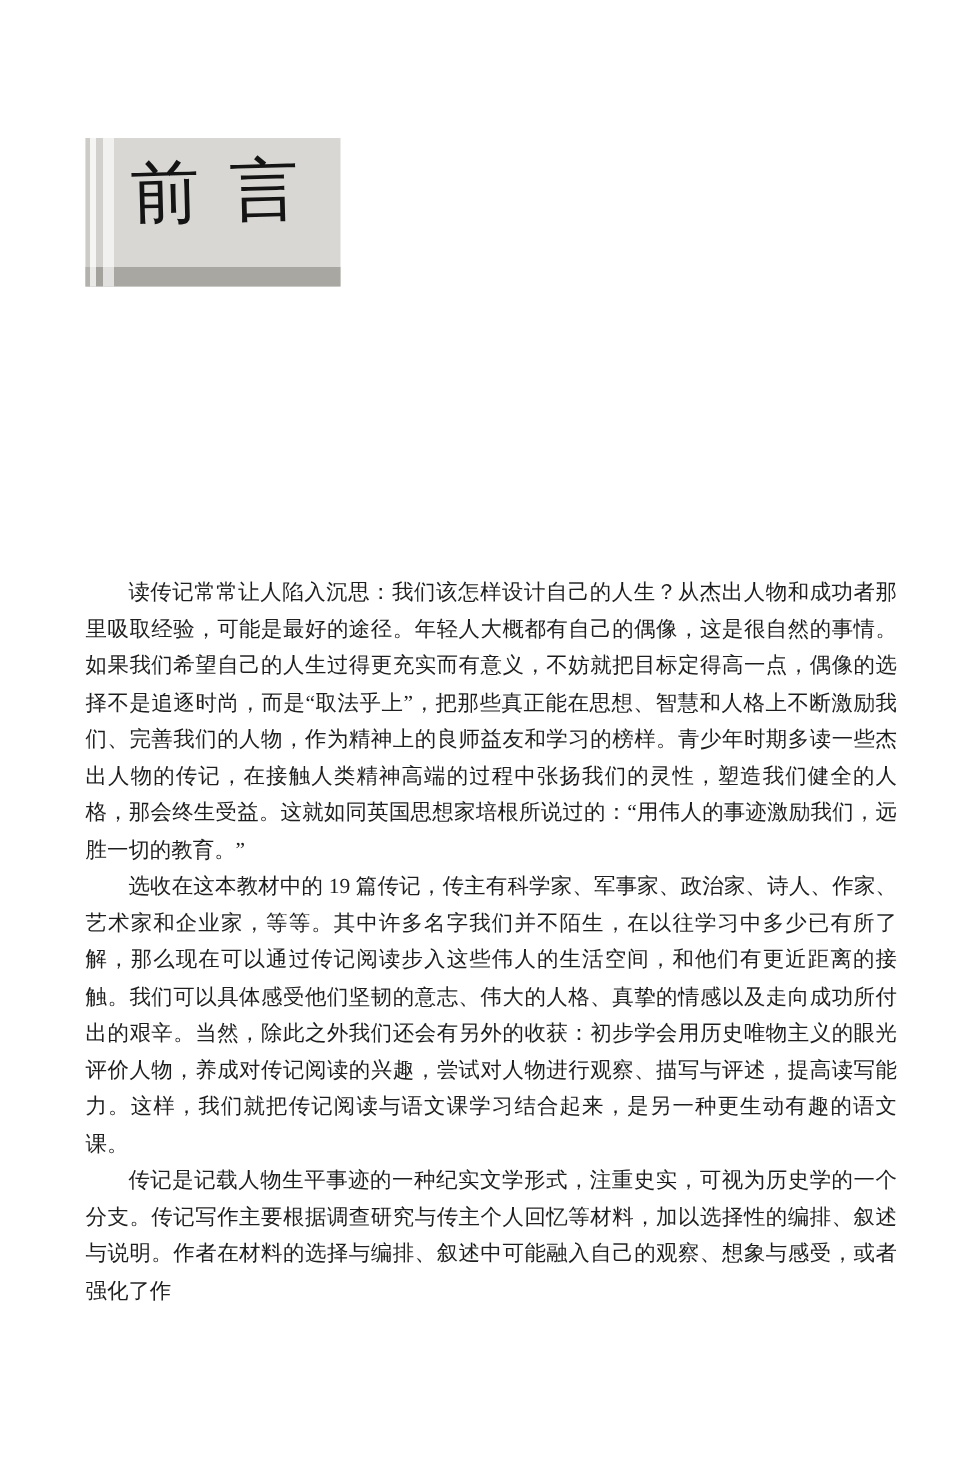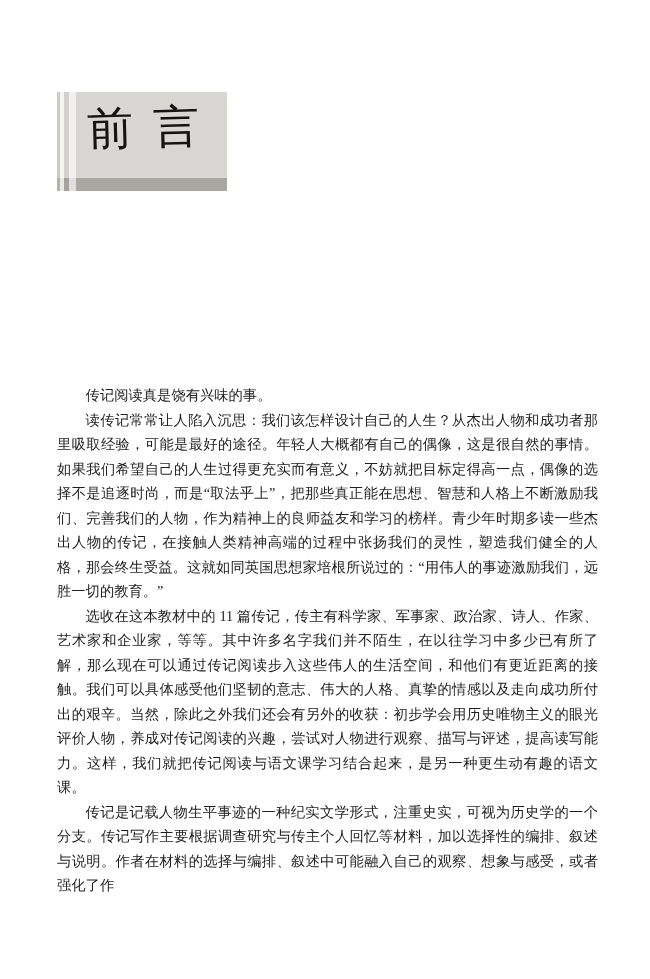--- a/index.html
+++ b/index.html
@@ -64,17 +64,16 @@
 </head>
 <body>
 
 <div class="banner">
   <span class="banner-title">前言</span>
   <div class="banner-bar"></div>
   <div class="banner-stripes"></div>
 </div>
 
 <div class="body-text">
-  <p>传记阅读真是饶有兴味的事。</p>
   <p>读传记常常让人陷入沉思：我们该怎样设计自己的人生？从杰出人物和成功者那里吸取经验，可能是最好的途径。年轻人大概都有自己的偶像，这是很自然的事情。如果我们希望自己的人生过得更充实而有意义，不妨就把目标定得高一点，偶像的选择不是追逐时尚，而是“取法乎上”，把那些真正能在思想、智慧和人格上不断激励我们、完善我们的人物，作为精神上的良师益友和学习的榜样。青少年时期多读一些杰出人物的传记，在接触人类精神高端的过程中张扬我们的灵性，塑造我们健全的人格，那会终生受益。这就如同英国思想家培根所说过的：“用伟人的事迹激励我们，远胜一切的教育。”</p>
-  <p>选收在这本教材中的 11 篇传记，传主有科学家、军事家、政治家、诗人、作家、艺术家和企业家，等等。其中许多名字我们并不陌生，在以往学习中多少已有所了解，那么现在可以通过传记阅读步入这些伟人的生活空间，和他们有更近距离的接触。我们可以具体感受他们坚韧的意志、伟大的人格、真挚的情感以及走向成功所付出的艰辛。当然，除此之外我们还会有另外的收获：初步学会用历史唯物主义的眼光评价人物，养成对传记阅读的兴趣，尝试对人物进行观察、描写与评述，提高读写能力。这样，我们就把传记阅读与语文课学习结合起来，是另一种更生动有趣的语文课。</p>
+  <p>选收在这本教材中的 19 篇传记，传主有科学家、军事家、政治家、诗人、作家、艺术家和企业家，等等。其中许多名字我们并不陌生，在以往学习中多少已有所了解，那么现在可以通过传记阅读步入这些伟人的生活空间，和他们有更近距离的接触。我们可以具体感受他们坚韧的意志、伟大的人格、真挚的情感以及走向成功所付出的艰辛。当然，除此之外我们还会有另外的收获：初步学会用历史唯物主义的眼光评价人物，养成对传记阅读的兴趣，尝试对人物进行观察、描写与评述，提高读写能力。这样，我们就把传记阅读与语文课学习结合起来，是另一种更生动有趣的语文课。</p>
   <p>传记是记载人物生平事迹的一种纪实文学形式，注重史实，可视为历史学的一个分支。传记写作主要根据调查研究与传主个人回忆等材料，加以选择性的编排、叙述与说明。作者在材料的选择与编排、叙述中可能融入自己的观察、想象与感受，或者强化了作</p>
 </div>
 
 </body></html>

